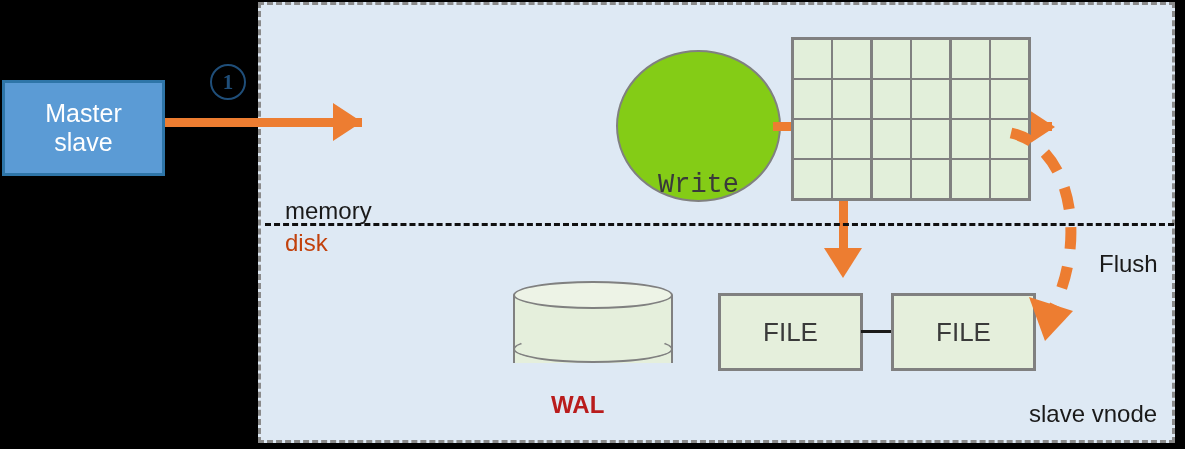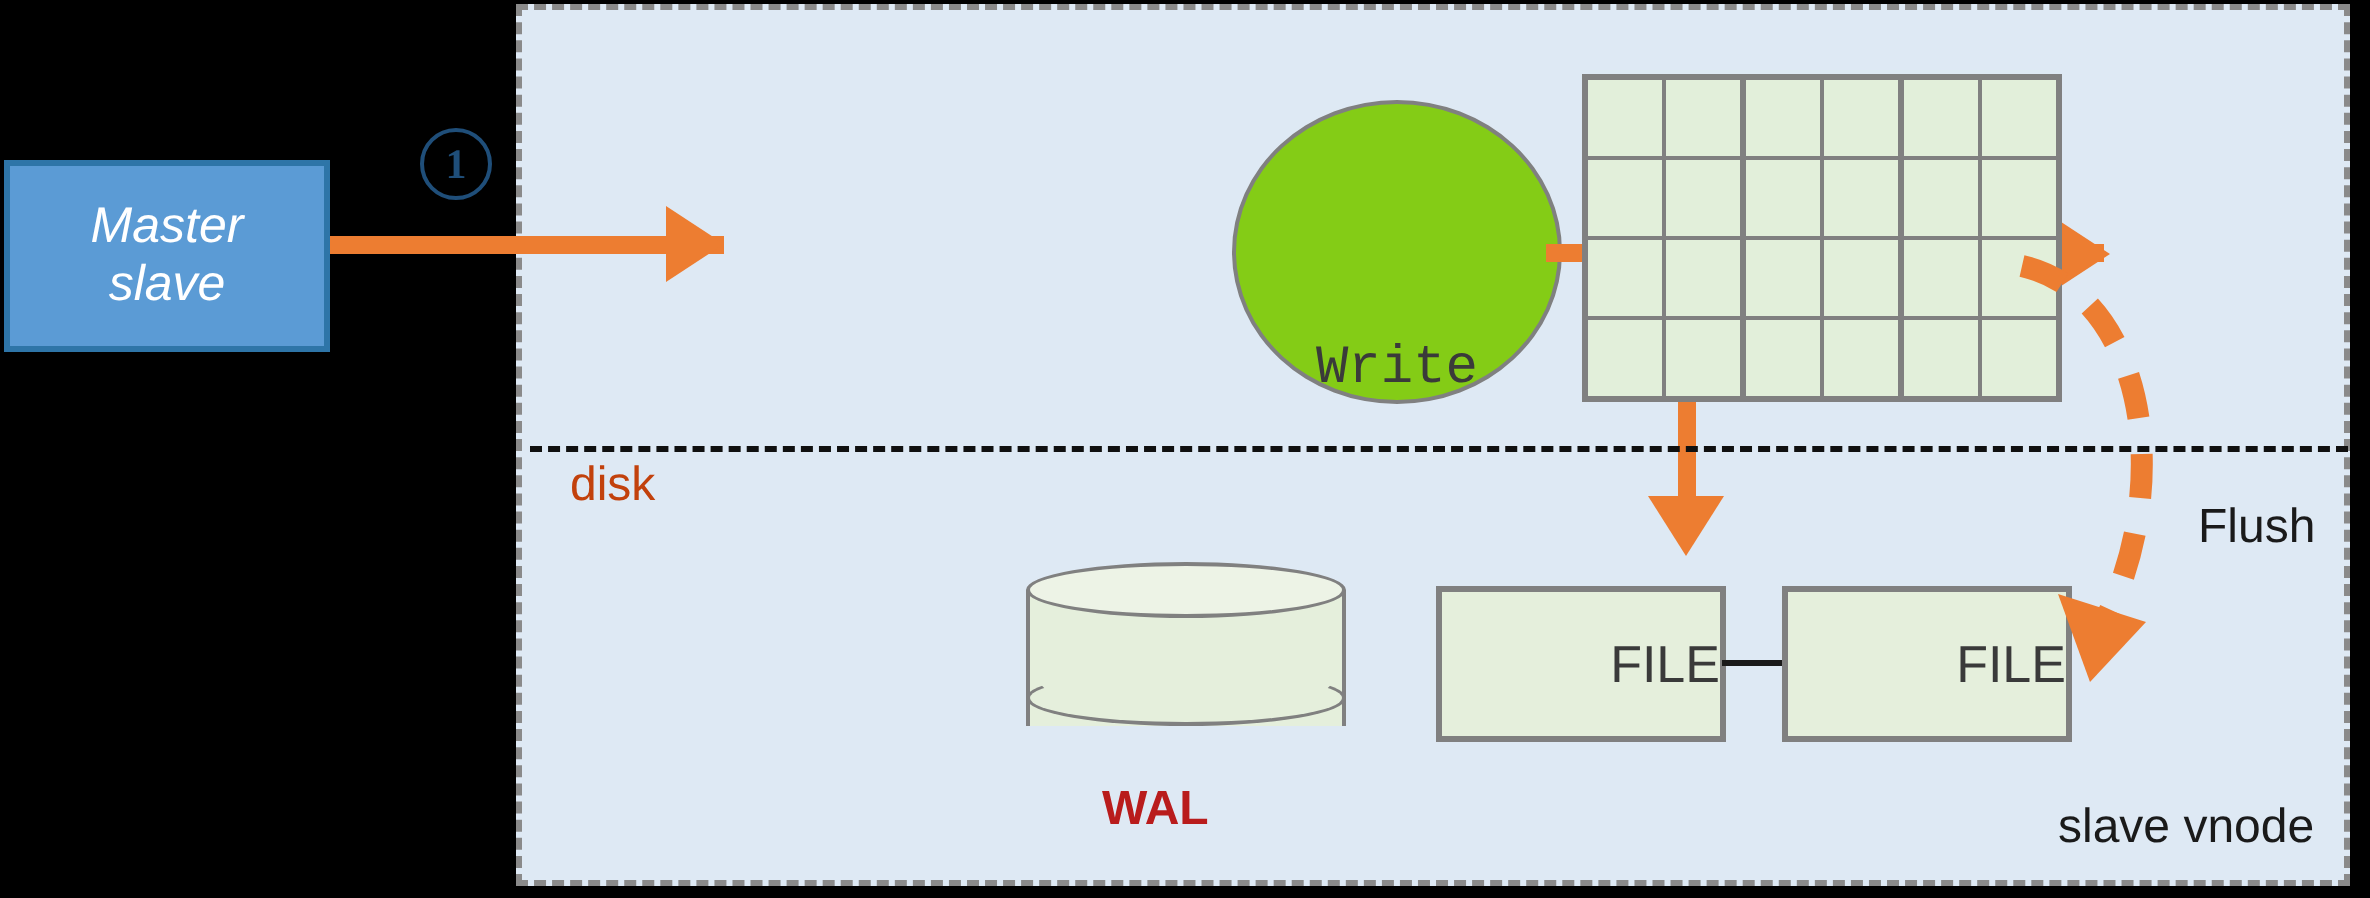--- a/index.html
+++ b/index.html
@@ -42,21 +42,20 @@
     background: #5b9bd5;
     border: 3px solid #2e75a8;
     box-sizing: border-box;
     display: flex;
     flex-direction: column;
     align-items: center;
     justify-content: center;
     color: #ffffff;
     font-size: 25px;
     line-height: 1.18;
-    font-style: italic;
   }
   #master-box .ln { display: block; }
 
   
   #write-ellipse {
     position: absolute;
     left: 355px;
     top: 45px;
     width: 165px;
     height: 152px;
@@ -220,21 +219,21 @@
   .file-box {
     position: absolute;
     top: 288px;
     width: 145px;
     height: 78px;
     background: #e5efdc;
     border: 3px solid #808080;
     box-sizing: border-box;
     display: flex;
     align-items: center;
-    justify-content: flex-end;
+    justify-content: center;
     font-size: 26px;
     color: #3a3a3a;
   }
   #file-1 { left: 457px; }
   #file-2 { left: 630px; }
   #file-link {
     position: absolute;
     left: 600px;
     top: 325px;
     width: 32px;
@@ -315,20 +314,21 @@
       <div class="cell"></div>
       <div class="cell"></div>
       <div class="cell"></div>
       <div class="cell"></div>
       <div class="cell"></div>
       <div class="cell"></div>
       <div class="cell"></div>
       <div class="cell"></div>
     </div>
 
+    <div id="label-memory">memory</div>
     <div id="divider"></div>
     <div id="label-disk">disk</div>
 
     <div id="wal-cyl">
       <div class="body"></div>
       <div class="bottom"></div>
       <div class="top"></div>
     </div>
     <div id="label-wal">WAL</div>
 

